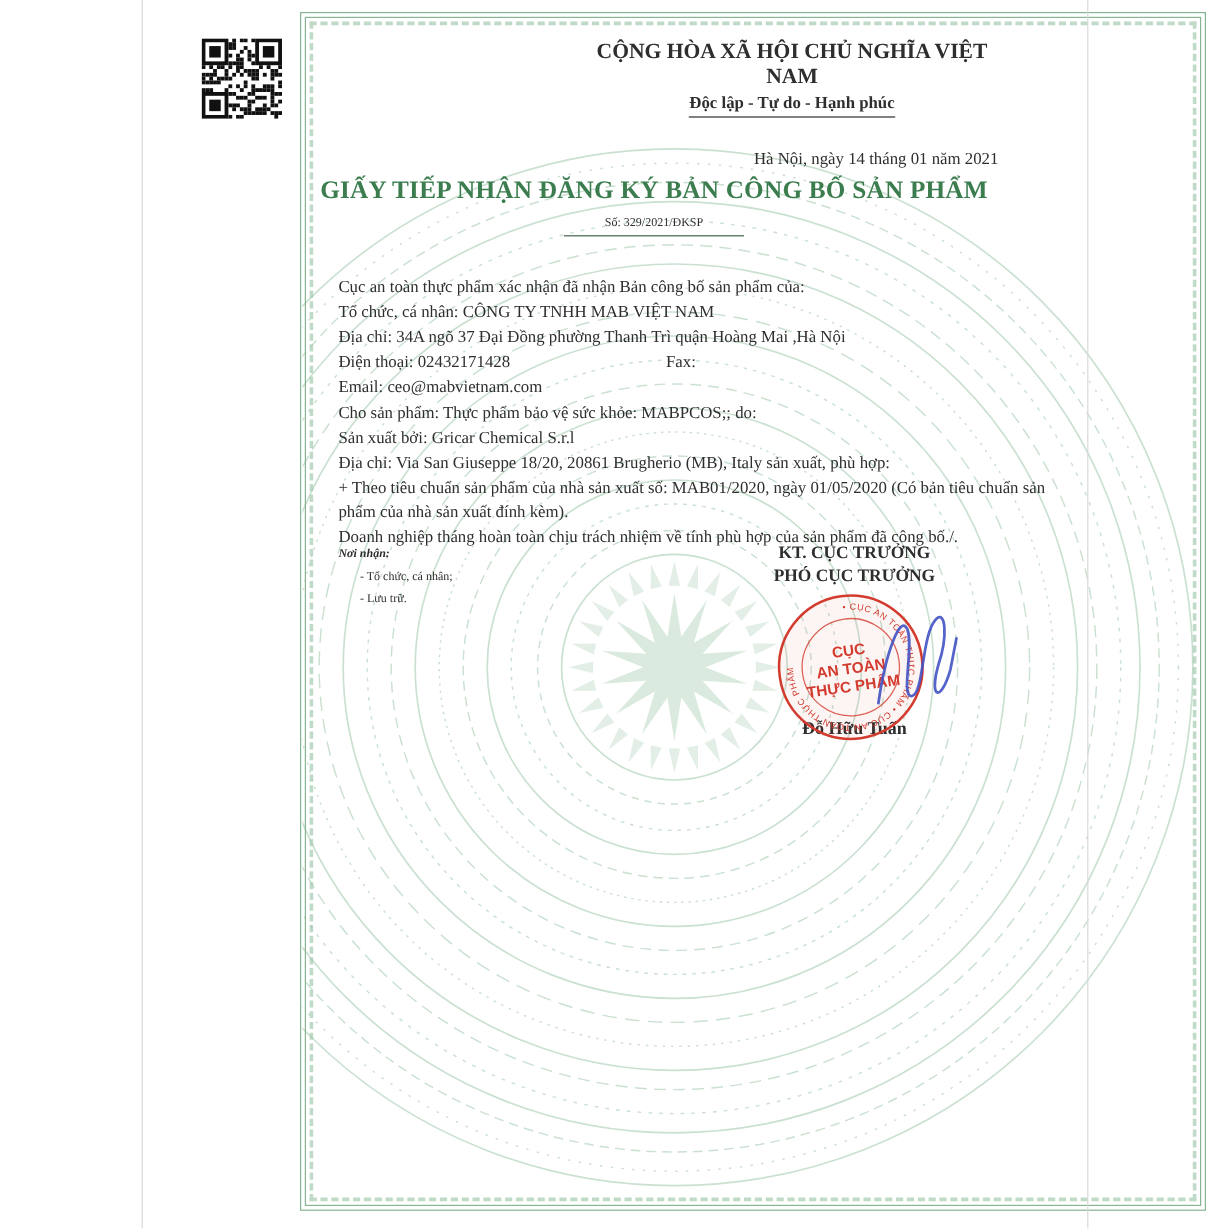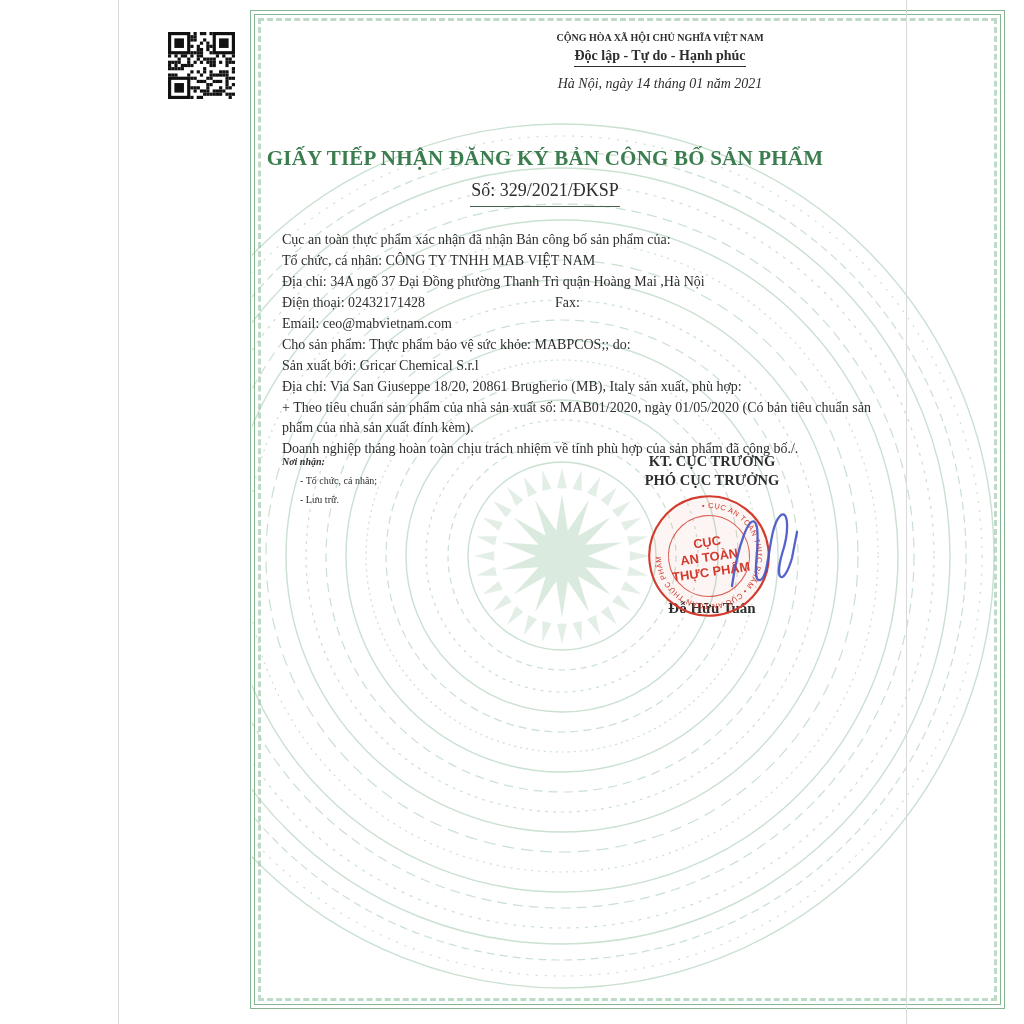--- a/index.html
+++ b/index.html
@@ -32,28 +32,28 @@
   .header-left{position:absolute;left:252px;top:34px;width:232px;text-align:center;}
   .ministry{font-size:14px;font-weight:bold;letter-spacing:.3px;}
   .department{font-size:14.5px;font-weight:bold;display:inline-block;border-bottom:1px solid #2e2e2e;
               padding-bottom:2px;margin-top:3px;}
   .vfa{width:78px;height:34px;margin:8px auto 0;border-radius:50%;
        background:linear-gradient(135deg,#73b25c,#2f7d3a);color:#fff;
        font:italic bold 15px "Liberation Sans",sans-serif;display:flex;align-items:center;
        justify-content:center;letter-spacing:1px;box-shadow:inset 0 0 0 2px rgba(255,255,255,.35);}
 
   .header-right{position:absolute;left:488px;top:32px;width:344px;text-align:center;}
-  .nation{font-size:10px;font-weight:bold;}
+  .nation{font-size:18px;font-weight:bold;}
   .motto{display:inline-block;font-size:14px;font-weight:bold;margin-top:5px;
          border-bottom:1px solid #2e2e2e;padding-bottom:2px;}
-  .dateline{margin-top:9px;font-style:italic;font-size:14px;}
+  .dateline{margin-top:28px;font-size:14px;text-align:right;}
 
   .title-block{position:absolute;left:245px;top:146px;width:600px;text-align:center;}
   .cert-title{font-size:21px;font-weight:bold;color:var(--title_green);letter-spacing:.2px;margin:0;}
-  .cert-number{font-size:18px;margin-top:9px;text-align:center;}
+  .cert-number{font-size:10px;margin-top:9px;text-align:center;}
   .number-rule{width:150px;height:1px;background:#44624c;margin:5px auto 0;}
 
   .body-block{position:absolute;left:282px;top:230px;width:600px;font-size:14px;line-height:20px;}
   .body-block p{margin:0 0 1px 0;}
   .phone-row{display:flex;}
   .phone-cell{width:273px;}
 
   .signoff-left{position:absolute;left:282px;top:452px;font-size:10px;line-height:19px;}
   .recip-title{font-weight:bold;font-style:italic;}
   .recip-item{margin-left:18px;}

